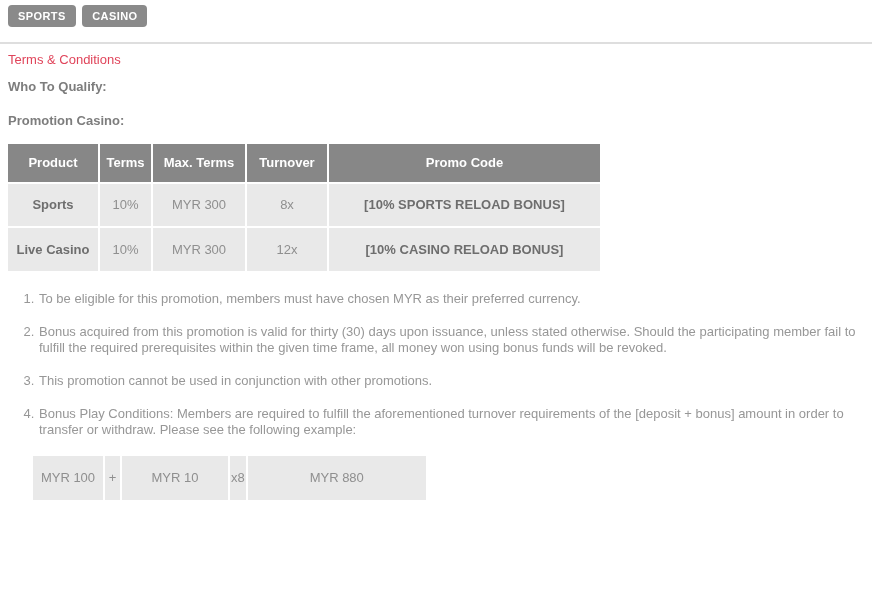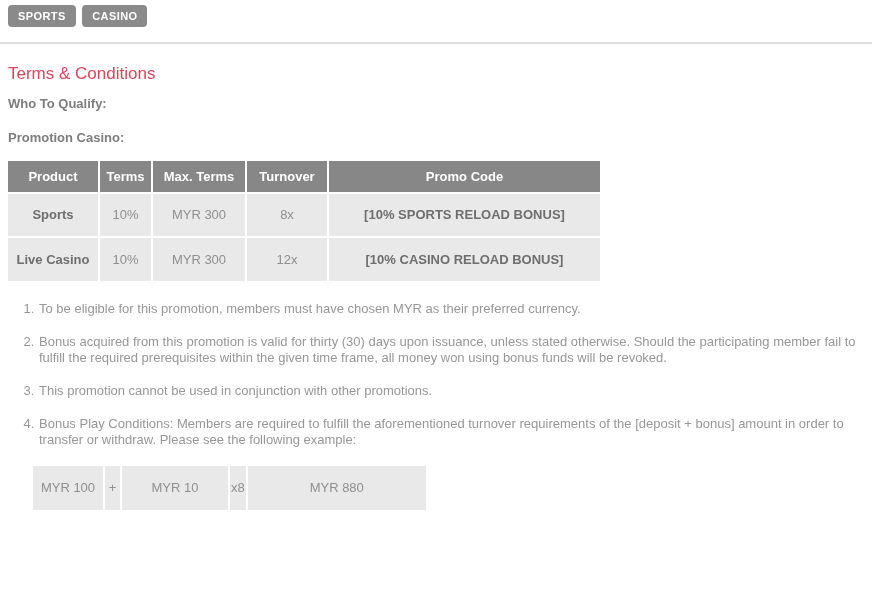--- a/index.html
+++ b/index.html
@@ -57,22 +57,22 @@
   .promo-title {
     color: var(--accent-orange);
     font-size: 15px;
     font-weight: normal;
     margin: 16px 0 0 0;
     line-height: 1.2;
   }
   .terms-link {
     display: inline-block;
     color: var(--link-red);
-    font-size: 17px;
-    margin-top: 20px;
+    font-size: 13px;
+    margin-top: 8px;
     text-decoration: none;
     cursor: pointer;
   }
   .section-heading {
     font-weight: bold;
     color: var(--heading-gray);
     margin: 0;
     font-size: 13px;
     line-height: 1.25;
   }
@@ -94,21 +94,21 @@
     background: var(--table-header-bg);
     color: #ffffff;
     font-weight: bold;
   }
   td {
     background: var(--table-row-bg);
     color: #8f8f8f;
     font-weight: normal;
   }
   .promo-table { margin-top: 14px; table-layout: fixed; }
-  .promo-table th { height: 32px; }
+  .promo-table th { height: 39px; }
   .promo-table td { height: 44px; }
   .promo-table td.cell-bold { font-weight: bold; color: var(--text-dark-gray); }
   .promo-table tr > *:first-child { border-left: none; }
   .promo-table tr > *:last-child { border-right: none; }
   .promo-table tr:first-child > * { border-top: none; }
   .promo-table tr:last-child > * { border-bottom: none; }
 
   .terms-list {
     margin: 20px 0 0 0;
     padding: 0 4px 0 30px;

